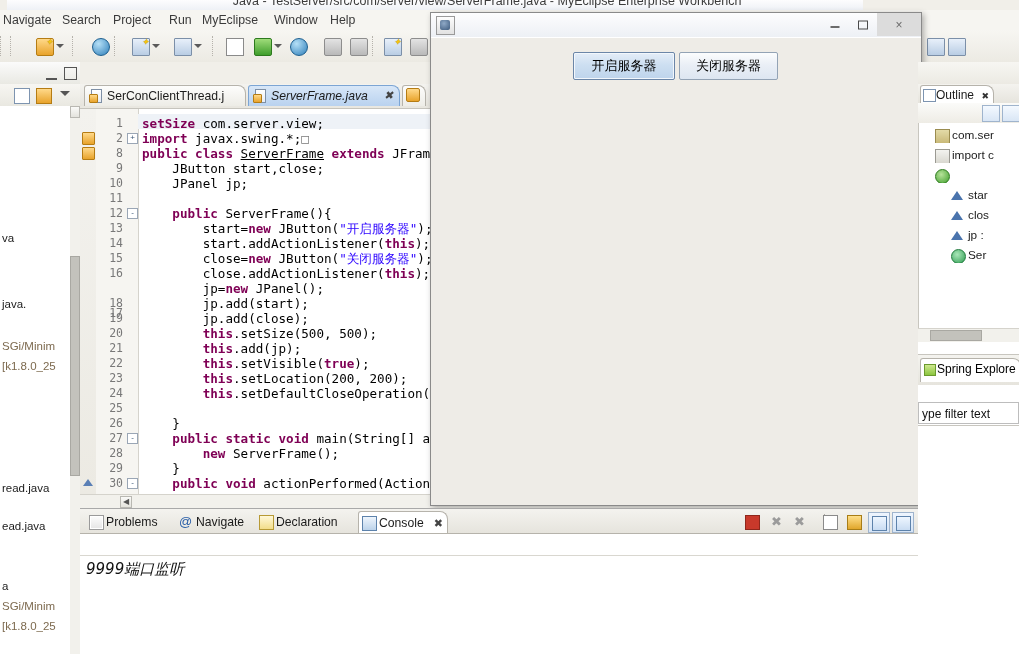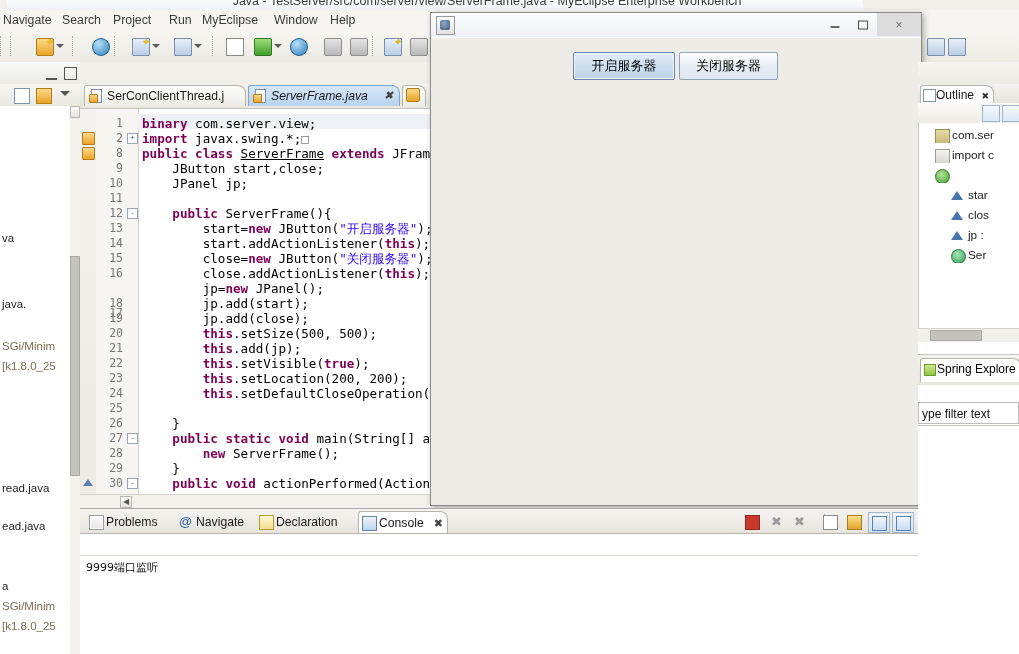--- a/index.html
+++ b/index.html
@@ -182,22 +182,22 @@
   .ctab .cicon{position:absolute;left:3px;top:4px;width:14px;height:14px;}
   .ctab .xx{position:absolute;right:4px;top:5px;font-size:11px;color:#444;}
   #ctoolbar{position:absolute;right:2px;top:3px;height:20px;}
   #ctoolbar .cb{position:absolute;top:0;width:20px;height:19px;cursor:default;}
   #ctoolbar .cb.on{border:1px solid #9fb4cd;background:linear-gradient(#eef5fe,#d5e4f6);}
   #ctoolbar .sep{position:absolute;top:2px;width:1px;height:15px;border-left:1px dotted #b0ada6;}
   #cbody{position:absolute;left:0;top:24px;width:838px;height:122px;background:#fff;
     border-top:1px solid #b6b3ab;}
   #cline1{position:absolute;left:4px;top:3px;font-size:12.2px;color:#111;white-space:nowrap;}
   #cdiv{position:absolute;left:0;top:21px;width:838px;height:1px;background:#d9d7d0;}
-  #cline2{position:absolute;left:6px;top:26px;font-size:11px;color:#111;white-space:nowrap;
-    font-family:"DejaVu Sans",sans-serif;}
+  #cline2{position:absolute;left:6px;top:26px;font-size:15px;color:#111;white-space:nowrap;
+    font-family:"DejaVu Sans",sans-serif;font-style:italic;}
 
   
   #editorbg{left:80px;top:62px;width:939px;height:22px;background:#f1efe9;}
 </style>
 </head>
 <body>
 
 <div class="abs" id="titlebar">
   <div class="ttl">Java - TestServer/src/com/server/view/ServerFrame.java - MyEclipse Enterprise Workbench</div>
 </div>
@@ -348,21 +348,21 @@
         <div class="ln" style="top: 367px;">30</div>
       </div>
     <div id="folds">
         <div class="foldmk" style="top: 24px;">+</div>
         <div class="foldmk" style="top: 99px;">-</div>
         <div class="foldmk" style="top: 324px;">-</div>
         <div class="foldmk" style="top: 369px;">-</div>
       </div>
     <div id="codetext">
         <div class="hl" style="top: 5px;"></div>
-        <div class="cl" style="top: 7px;"><span class="k">binary</span> com.server.view;</div>
+        <div class="cl" style="top: 7px;"><span class="k">setSize</span> com.server.view;</div>
         <div class="cl" style="top: 22px;"><span class="k">import</span> javax.swing.*;<span style="color:#7a7a7a">□</span></div>
         <div class="cl" style="top: 37px;"><span class="k">public</span> <span class="k">class</span> <span class="t" style="text-decoration:underline">ServerFrame</span> <span class="k">extends</span> JFrame imp</div>
         <div class="cl" style="top: 52px;">    JButton start,close;</div>
         <div class="cl" style="top: 67px;">    JPanel jp;</div>
         <div class="cl" style="top: 82px;"></div>
         <div class="cl" style="top: 97px;">    <span class="k">public</span> ServerFrame(){</div>
         <div class="cl" style="top: 112px;">        start=<span class="k">new</span> JButton(<span class="s">"开启服务器"</span>);</div>
         <div class="cl" style="top: 127px;">        start.addActionListener(<span class="k">this</span>);</div>
         <div class="cl" style="top: 142px;">        close=<span class="k">new</span> JButton(<span class="s">"关闭服务器"</span>);</div>
         <div class="cl" style="top: 157px;">        close.addActionListener(<span class="k">this</span>);</div>

